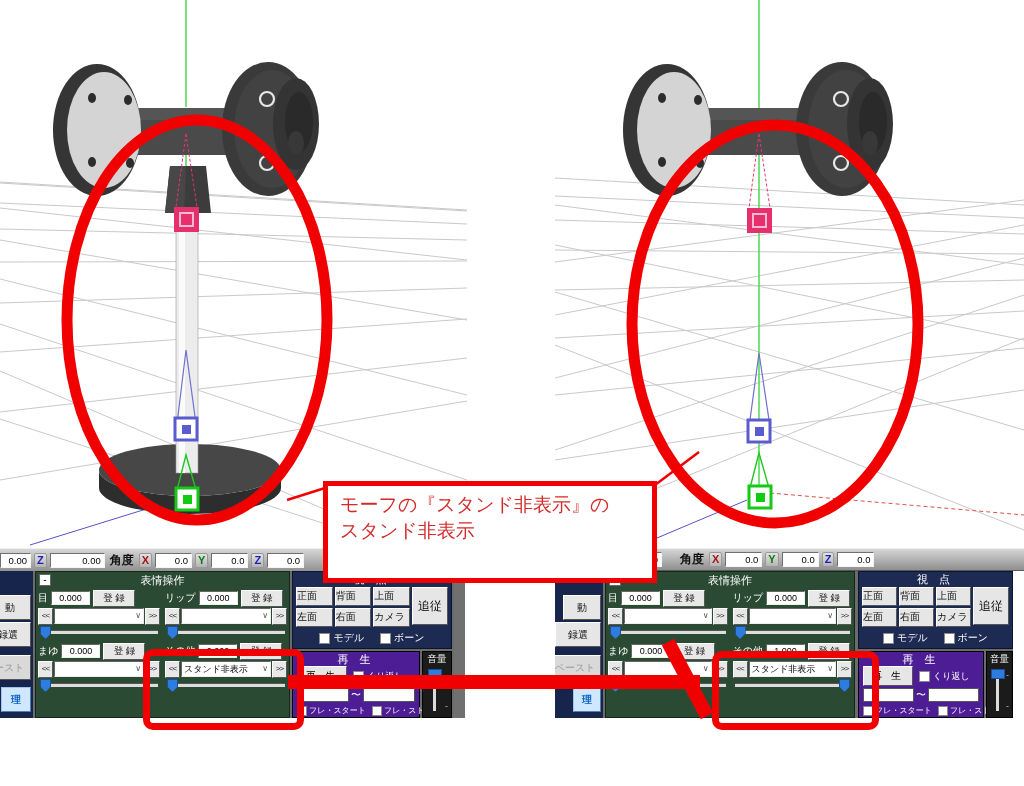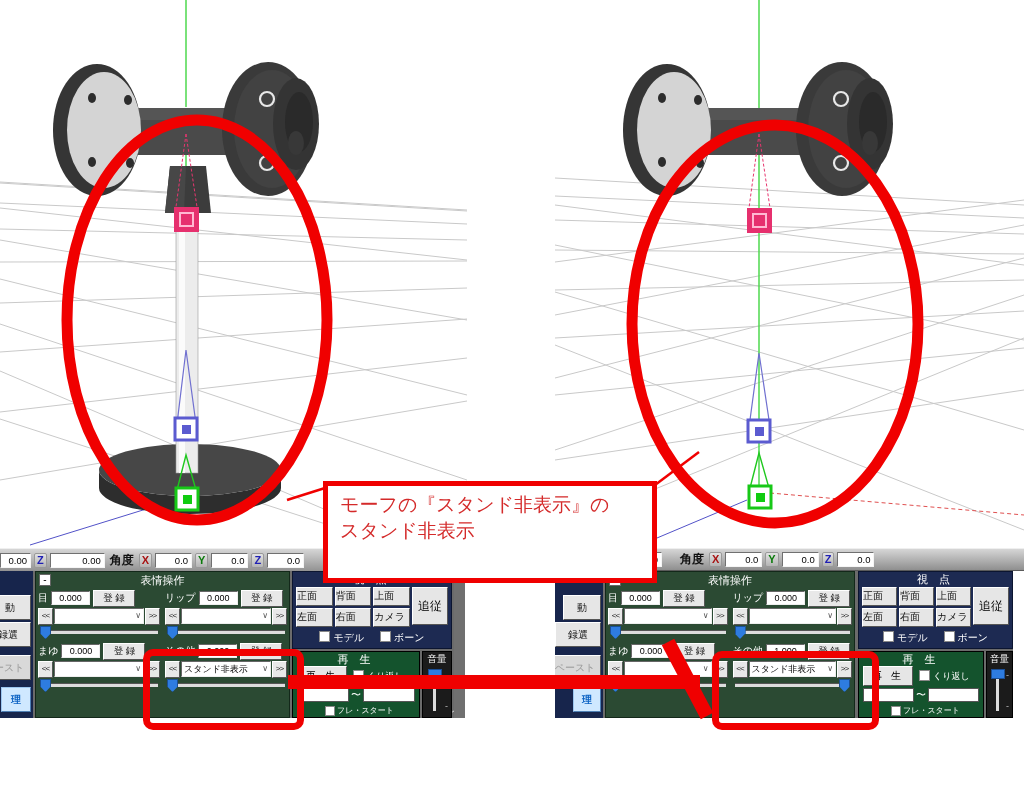--- a/index.html
+++ b/index.html
@@ -53,34 +53,34 @@
   
   .vp{position:absolute;top:571px;height:78px;background:#1d2a52;border:1px solid #0c1530;box-sizing:border-box;}
   .vp .title{color:#fff;font-size:11px;text-align:center;line-height:15px;letter-spacing:4px;}
   .vp .btns{display:flex;gap:2px;padding:0 3px;}
   .vp .grid6{display:grid;grid-template-columns:repeat(3,1fr);gap:2px;flex:1;}
   .vbtn{background:#e6e6e6;border:1px solid;border-color:#fff #555 #555 #fff;font-size:10px;height:17px;
     line-height:16px;text-align:left;color:#111;white-space:nowrap;overflow:hidden;}
   .follow{width:34px;height:36px;background:#e6e6e6;border:1px solid;border-color:#fff #555 #555 #fff;
     font-size:12px;display:flex;align-items:center;justify-content:center;}
   .cbrow{display:flex;justify-content:center;gap:16px;margin-top:4px;}
-  .cb{display:flex;gap:3px;color:#fff;font-size:10px;}
+  .cb{display:flex;align-items:center;gap:3px;color:#fff;font-size:10px;}
   .cbbox{width:9px;height:9px;background:#fff;border:1px solid #888;flex:none;}
   
-  .pb{position:absolute;top:651px;height:67px;background:#14532d;border:1px solid #000;box-sizing:border-box;}
+  .pb{position:absolute;top:651px;height:67px;background:#4c1d95;border:1px solid #000;box-sizing:border-box;}
   .pb .title{color:#fff;font-size:11px;text-align:center;line-height:14px;letter-spacing:4px;}
   .pbrow{display:flex;align-items:center;padding:0 4px;gap:6px;}
   .playbtn{background:#e6e6e6;border:1px solid;border-color:#fff #555 #555 #fff;width:48px;height:18px;
     font-size:10px;line-height:17px;text-align:center;letter-spacing:3px;}
   .pb .cb{font-size:9px;}
   .rangerow{display:flex;align-items:center;gap:2px;padding:2px 4px;}
   .rin{background:#fff;border:1px solid #555;height:12px;flex:1;}
   .tilde{color:#fff;font-size:10px;}
   .frow{display:flex;align-items:center;gap:6px;padding:1px 4px;}
-  .fcb{display:flex;align-items:center;gap:2px;color:#fff;font-size:8px;white-space:nowrap;padding-left:28px;}
+  .fcb{display:flex;align-items:center;gap:2px;color:#fff;font-size:8px;white-space:nowrap;}
   .fcb .cbbox{width:8px;height:8px;}
   .vol{position:absolute;top:651px;height:67px;background:#1b1b1b;border:1px solid #000;box-sizing:border-box;}
   .vol .title{color:#fff;font-size:9.5px;text-align:center;line-height:13px;}
   .voltrack{position:absolute;left:50%;top:20px;bottom:6px;width:3px;margin-left:-4px;background:#dcdcdc;}
   .volthumb{position:absolute;left:50%;top:17px;width:12px;height:8px;margin-left:-9px;background:#2e7ce0;border:1px solid #1b4f96;}
   .volmark{position:absolute;right:3px;color:#bbb;font-size:9px;line-height:6px;}
   
   .redrect{position:absolute;border:7px solid #f00000;border-radius:10px;}
   .notebox{position:absolute;left:323px;top:481px;width:334px;height:102px;background:#fff;
     border:5px solid #f00000;box-sizing:border-box;padding:6px 8px 0 12px;}

